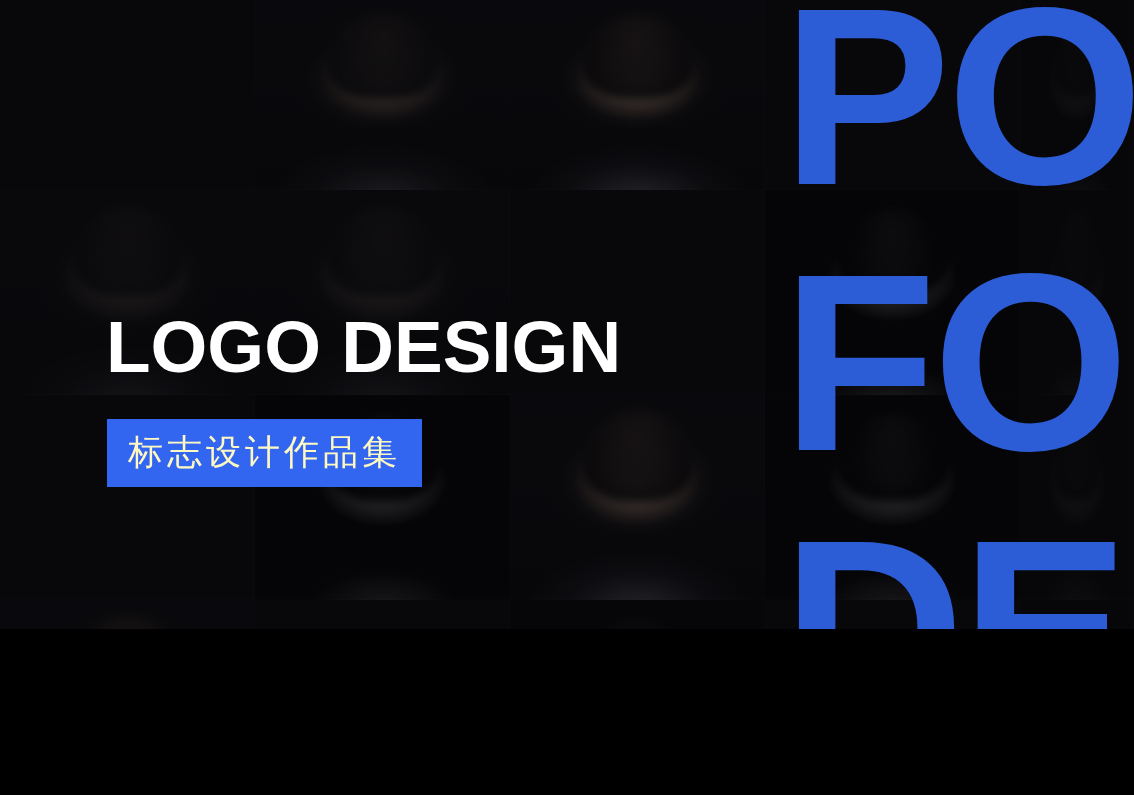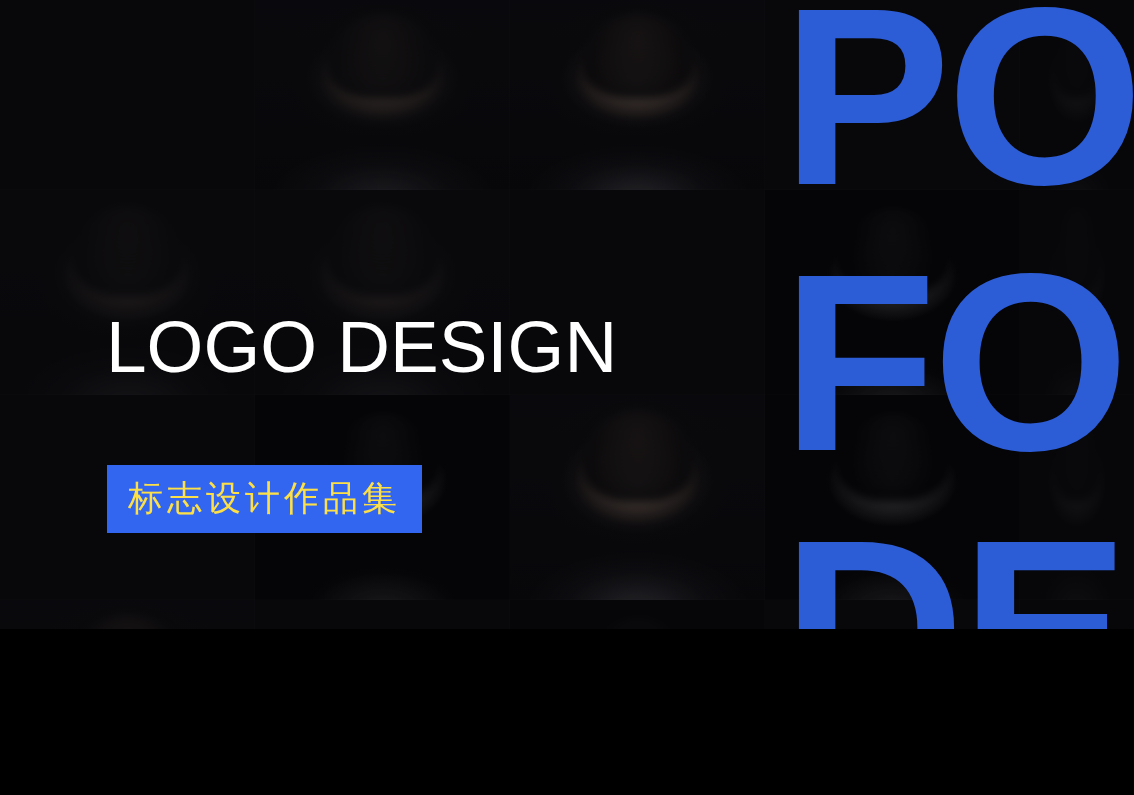--- a/index.html
+++ b/index.html
@@ -109,40 +109,39 @@
   }
   .wordmark .wm-line { display: block; height: 266px; }
 
   
   .headline {
     position: absolute;
     left: 106px;
     top: 306px;
     font-size: 73px;
     line-height: 82px;
-    font-weight: 400;
+    font-weight: 700;
     letter-spacing: 0px;
     color: #ffffff;
     white-space: nowrap;
   }
 
   .subtitle-badge {
     position: absolute;
     left: 107px;
     top: 419px;
     padding: 12px 21px 14px 21px;
     background: #3366f0;
-    color: #fde047;
+    color: #fef9c3;
     font-size: 35px;
     line-height: 42px;
     font-weight: 400;
     letter-spacing: 4px;
     white-space: nowrap;
     font-family: "DejaVu Sans", "Liberation Sans", sans-serif;
-    margin-top: 46px;
   }
 
   .credit {
     position: absolute;
     left: 118px;
     top: 708px;
     font-size: 25px;
     line-height: 30px;
     font-weight: 400;
     letter-spacing: 0.4px;

